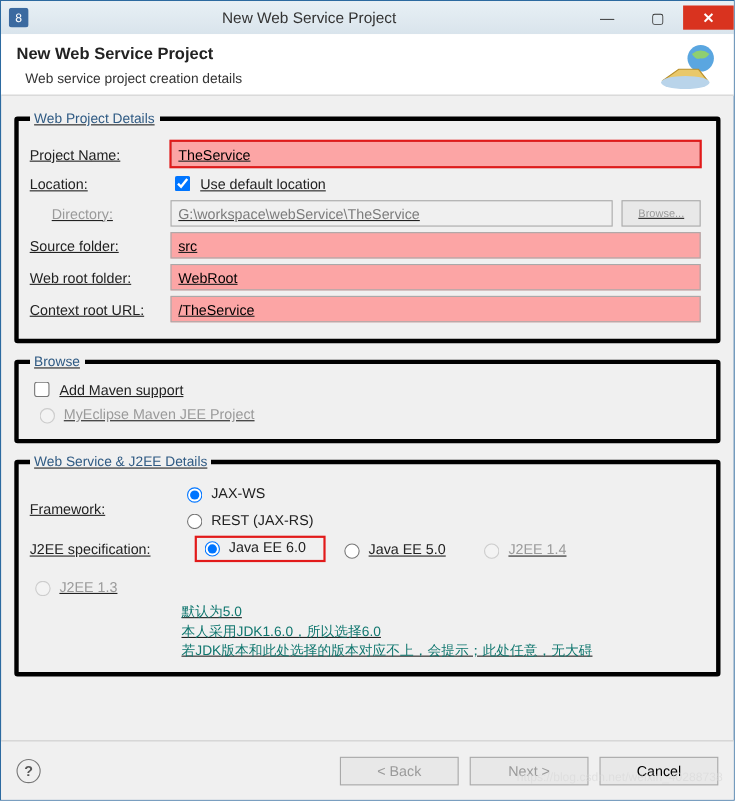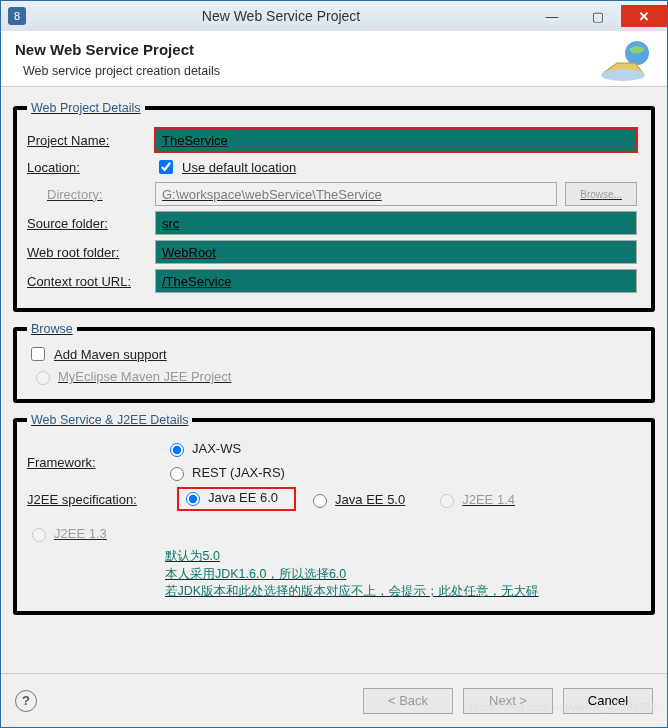--- a/index.html
+++ b/index.html
@@ -14,38 +14,38 @@
   .header { padding:10px 14px 8px 14px; position:relative; border-bottom:1px solid #ccc; background:#fff; }
   .header h1 { margin:0 0 6px 0; font-size:15px; font-weight:bold; }
   .header .sub { font-size:12.5px; color:#333; margin-left:8px; }
   .head-icon { position:absolute; right:14px; top:8px; width:54px; height:44px; }
   .body { padding:8px 12px 4px 12px; }
   fieldset { border:4px solid #000000; border-radius:3px; margin:6px 0 10px 0; padding:8px 14px 10px 10px;text-decoration:underline; }
   legend { color:#2f5a83; font-size:12.5px; padding:0 4px; }
   .row { display:flex; align-items:center; margin:5px 0; }
   .lbl { width:128px; font-size:13px; color:#222; }
   .lbl.dis { color:#9a9a9a; }
-  input[type=text] { flex:1; height:24px; border:1px solid #a9a9a9; background:#0f766e; padding:2px 6px; font-size:13px; }
+  input[type=text] { flex:1; height:24px; border:1px solid #a9a9a9; background:#fca5a5; padding:2px 6px; font-size:13px; }
   input[disabled] { background:#f0f0f0; color:#7c7c7c; }
   .btn { height:24px; padding:0 14px; border:1px solid #a9a9a9; background:#e8e8e8; font-size:10px; margin-left:8px; }
   .btn.dis { color:#9a9a9a; }
   .chk { display:flex; align-items:center; gap:6px; }
   .chk input { width:14px; height:14px; }
   .rad { display:inline-flex; align-items:center; gap:5px; margin-right:14px; }
   .rad input { width:14px; height:14px; }
   .rad.dis { color:#9a9a9a; }
   .link { color:#1a5bab; text-decoration:underline; font-size:13px; margin-top:6px; display:inline-block; }
   .ctxlbl { min-width:128px; font-size:13px; }
   .hl-red { outline:2px solid #e21a1a; outline-offset:-1px; }
   .redtxt { color:#0f766e; font-size:12.5px; margin-top:6px; line-height:1.4; margin-left:138px; }
   .j2row { display:flex; align-items:center; flex-wrap:wrap;gap:16px; }
   .footer { position:absolute; bottom:0; left:0; right:0; height:54px; border-top:1px solid #ccc; display:flex; align-items:center; padding:0 14px; background:#f0f0f0; }
   .help { width:22px; height:22px; border:1.5px solid #777; border-radius:50%; display:flex; align-items:center; justify-content:center; color:#555; font-weight:bold; }
   .spacer { flex:1; }
-  .fbtn { height:26px; width:90px; border:1px solid #a9a9a9; background:#e8e8e8; margin-left:10px; font-size:13px; }
+  .fbtn { height:26px; width:108px; border:1px solid #a9a9a9; background:#e8e8e8; margin-left:10px; font-size:13px; }
   .fbtn.dis { color:#9a9a9a; }
   .maven-opts { padding-left:4px; }
   .maven-opts .rad { display:flex; margin:4px 0; }
   .wm { position:absolute; bottom:14px; right:10px; color:#d8d8d8; font-size:11px; opacity:.6; }
   .wrbox { position:relative; display:inline-block; }
   .wrbox::after { content:""; position:absolute; top:-2px; left:-4px; right:-4px; bottom:-2px; border:2px solid #e21a1a; pointer-events:none; }
 </style>
 </head>
 <body>
 

